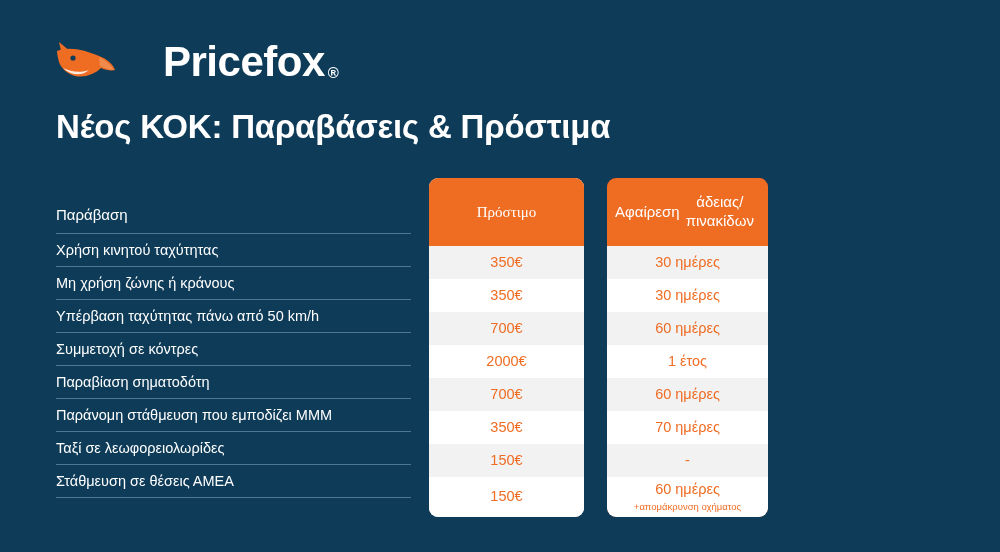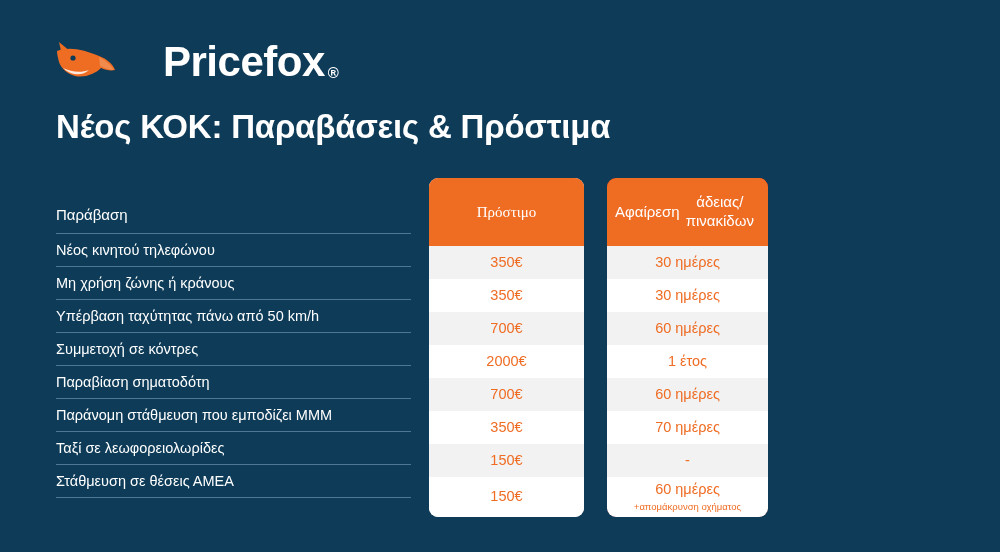--- a/index.html
+++ b/index.html
@@ -167,21 +167,21 @@
     <span class="logo-reg">®</span>
   </div>
 </div>
 
 <div class="page-title">Νέος ΚΟΚ: Παραβάσεις &amp; Πρόστιμα</div>
 
 <div class="table">
 
   <div class="col-label">
     <div class="head-label">Παράβαση</div>
-    <div class="row-label">Νέος κινητού τηλεφώνου</div>
+    <div class="row-label">Χρήση κινητού ταχύτητας</div>
     <div class="row-label">Μη χρήση ζώνης ή κράνους</div>
     <div class="row-label">Υπέρβαση ταχύτητας πάνω από 50 km/h</div>
     <div class="row-label">Συμμετοχή σε κόντρες</div>
     <div class="row-label">Παραβίαση σηματοδότη</div>
     <div class="row-label">Παράνομη στάθμευση που εμποδίζει ΜΜΜ</div>
     <div class="row-label">Ταξί σε λεωφορειολωρίδες</div>
     <div class="row-label">Στάθμευση σε θέσεις ΑΜΕΑ</div>
   </div>
 
   <div class="col-fine">

